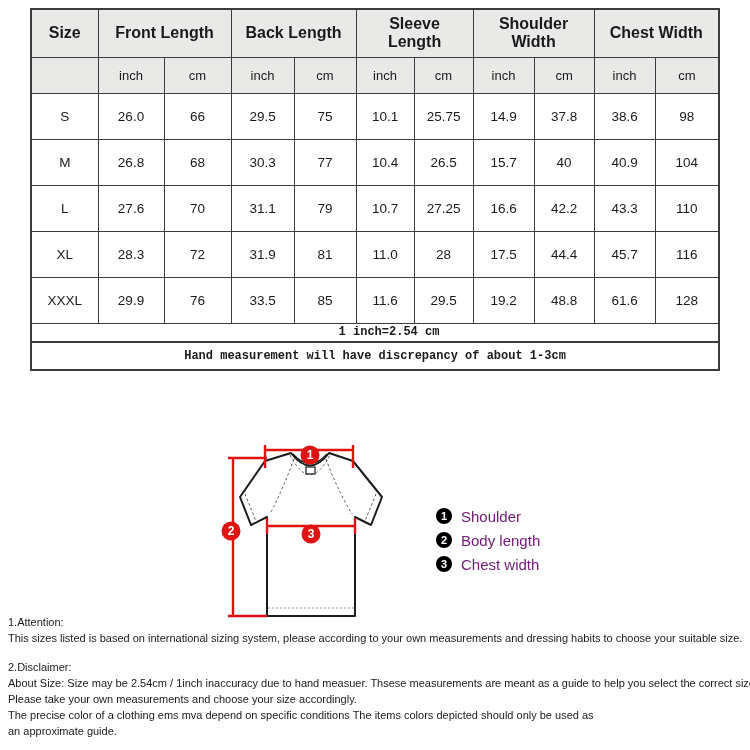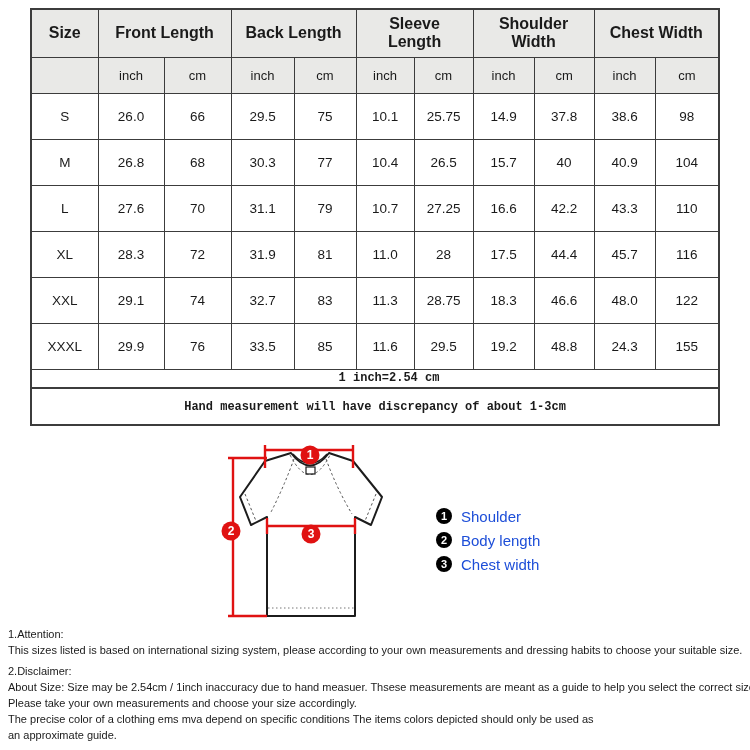--- a/index.html
+++ b/index.html
@@ -6,21 +6,21 @@
   html,body { width:750px; height:750px; background:#ffffff; font-family:"Liberation Sans", sans-serif; color:#1a1a1a; }
   body { position:relative; overflow:hidden; }
 
   
   table.size-chart { position:absolute; left:30px; top:8px; width:688px; border-collapse:collapse; table-layout:fixed; border:2px solid #3c3c3c; }
   table.size-chart th, table.size-chart td { border:1px solid #3c3c3c; text-align:center; vertical-align:middle; padding:0; overflow:hidden; }
   tr.r-head  { height:48px; }
   tr.r-unit  { height:36px; }
   tr.r-data  { height:46px; }
   tr.r-note1 { height:19px; }
-  tr.r-note2 { height:37px; }
+  tr.r-note2 { height:28px; }
   tr.r-head th { background:#e9e9e7; font-size:16px; font-weight:bold; line-height:1.15; }
   tr.r-head th.wrap2 { padding:0 9px; }
   tr.r-unit td { background:#e9e9e7; font-size:13px; font-weight:normal; }
   tr.r-data td { font-size:13.5px; }
   td.size-cell { font-size:13px; }
   td.note-cell { font-family:"Liberation Mono", monospace; font-weight:bold; font-size:12px; }
   tr.r-note1 td { border-bottom-width:2px;padding-left:28px; }
 
   
   svg.diagram { position:absolute; left:195px; top:444px; width:250px; height:196px; }
@@ -29,27 +29,27 @@
   .shirt-dash   { fill:none; stroke:#555555; stroke-width:1; stroke-dasharray:2.5 2.5; }
   .shirt-dot    { fill:none; stroke:#777777; stroke-width:1; stroke-dasharray:1.5 2.5; }
   .measure      { fill:none; stroke:#e01212; stroke-width:2.4; }
   .callout-dot  { fill:#e01212; }
   .callout-num  { fill:#ffffff; font-family:"Liberation Sans", sans-serif; font-size:12px; font-weight:bold; text-anchor:middle; }
 
   
   .legend { position:absolute; left:436px; top:504px; }
   .legend-item { display:flex; align-items:center; gap:9px; height:24px; }
   .legend-marker { width:16px; height:16px; border-radius:50%; background:#000000; color:#ffffff; font-size:11px; font-weight:bold; display:inline-flex; align-items:center; justify-content:center; flex:0 0 auto; }
-  .legend-label { font-size:15px; color:#1d4ed8; }
+  .legend-label { font-size:15px; color:#701a75; }
 
   
   .notes { position:absolute; left:8px; top:614px; width:742px; font-size:11px; line-height:16px; color:#1a1a1a; }
   .note-line { white-space:nowrap; }
-  .note-heading { margin-top:5px; }
-  .note-heading.first { margin-top:12px; }
+  .note-heading { margin-top:13px; }
+  .note-heading.first { margin-top:0; }
 </style>
 </head>
 <body>
 
 <table class="size-chart">
   <colgroup>
     <col style="width:67px">
       <col style="width:66px">
       <col style="width:67px">
       <col style="width:63px">
@@ -130,44 +130,31 @@
       <td>31.9</td>
       <td>81</td>
       <td>11.0</td>
       <td>28</td>
       <td>17.5</td>
       <td>44.4</td>
       <td>45.7</td>
       <td>116</td>
     </tr>
     <tr class="r-data">
-      <td class="size-cell">XXL</td>
-      <td>29.1</td>
-      <td>74</td>
-      <td>32.7</td>
-      <td>83</td>
-      <td>11.3</td>
-      <td>28.75</td>
-      <td>18.3</td>
-      <td>46.6</td>
-      <td>48.0</td>
-      <td>122</td>
-    </tr>
-    <tr class="r-data">
       <td class="size-cell">XXXL</td>
       <td>29.9</td>
       <td>76</td>
       <td>33.5</td>
       <td>85</td>
       <td>11.6</td>
       <td>29.5</td>
       <td>19.2</td>
       <td>48.8</td>
-      <td>24.3</td>
-      <td>155</td>
+      <td>61.6</td>
+      <td>128</td>
     </tr>
 
     <tr class="r-note1">
       <td class="note-cell" colspan="11">1 inch=2.54 cm</td>
     </tr>
     <tr class="r-note2">
       <td class="note-cell" colspan="11">Hand measurement will have discrepancy of about 1-3cm</td>
     </tr>
   </tbody>
 </table>

